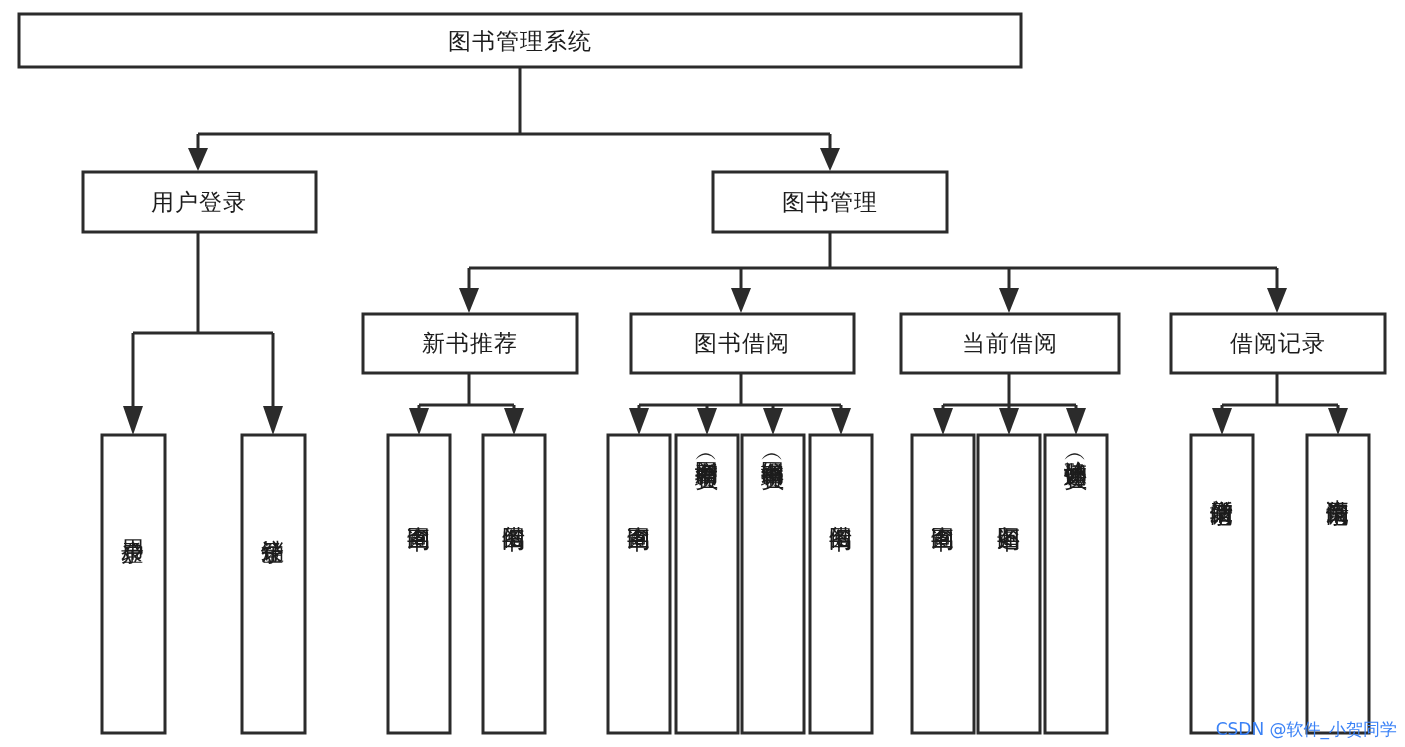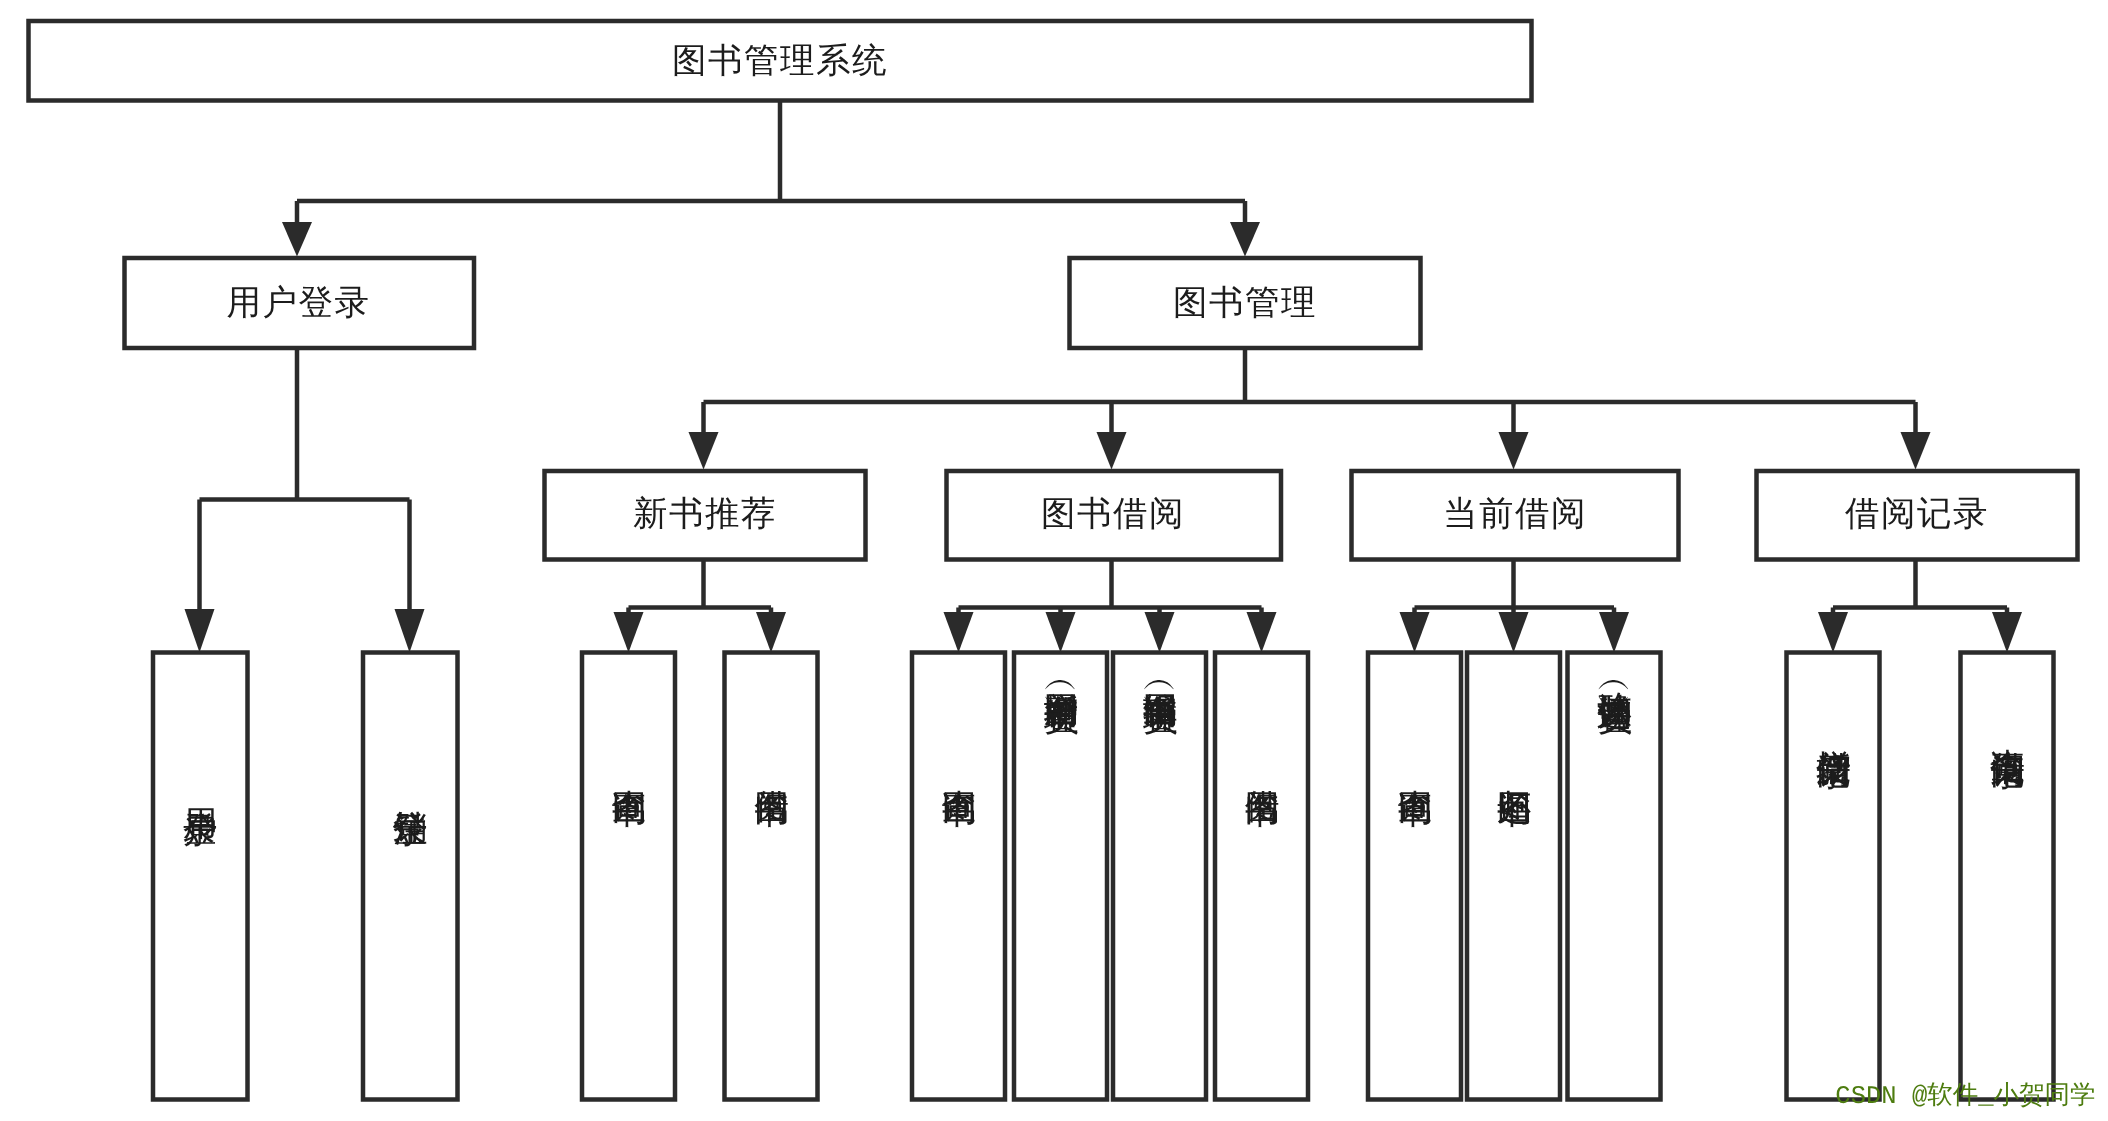--- a/index.html
+++ b/index.html
@@ -245,15 +245,15 @@
       <text class="node-label-v" x="1222" y="484" text-anchor="middle" writing-mode="tb" glyph-orientation-vertical="0" style="writing-mode:vertical-rl;text-orientation:upright;" fill="#1c1c1c">新增借阅记录</text>
     </g>
 
     <g>
       <rect class="node-rect" x="1307" y="435" width="62" height="298" fill="#ffffff" stroke="#2b2b2b"></rect>
       <text class="node-label-v" x="1338" y="484" text-anchor="middle" writing-mode="tb" glyph-orientation-vertical="0" style="writing-mode:vertical-rl;text-orientation:upright;" fill="#1c1c1c">查询借阅记录</text>
     </g>
 
   </svg>
 
-  <div class="watermark" style="color: #4d7c0f; font-family: Liberation Mono, monospace;">CSDN @软件_小贺同学</div>
+  <div class="watermark" style="color: #3b82f6;">CSDN @软件_小贺同学</div>
 
 </div>
 
 </body></html>

